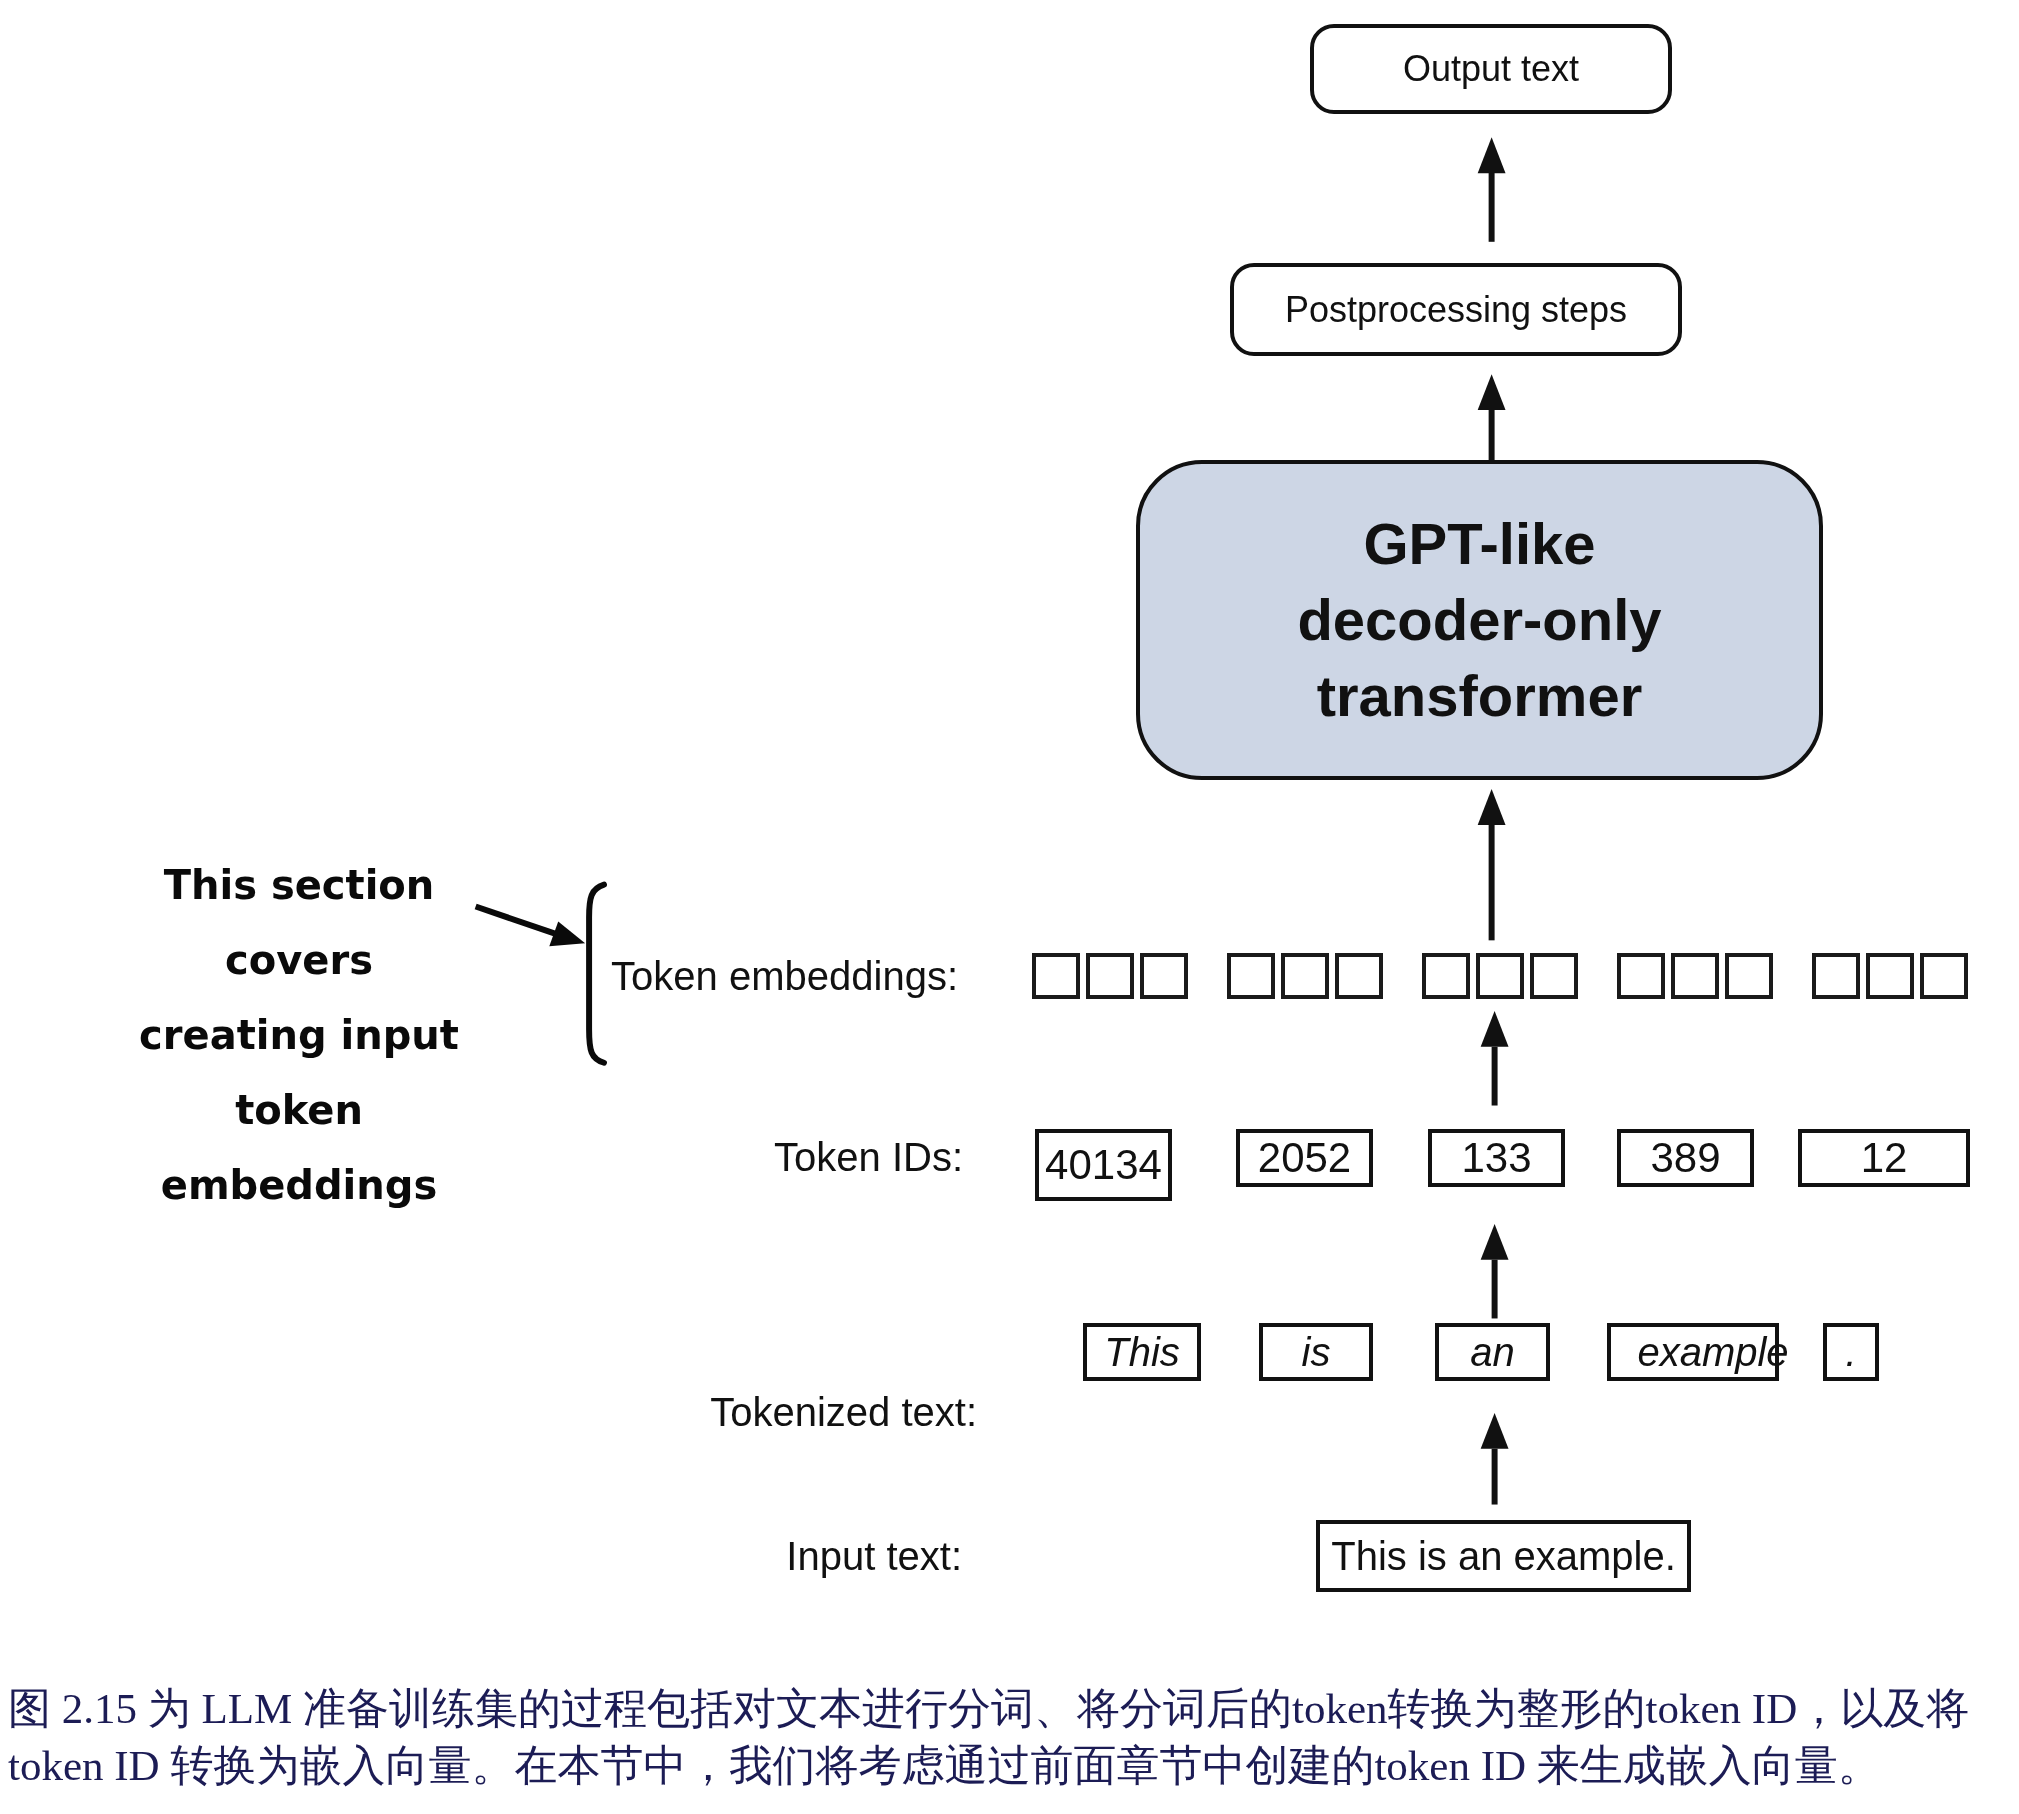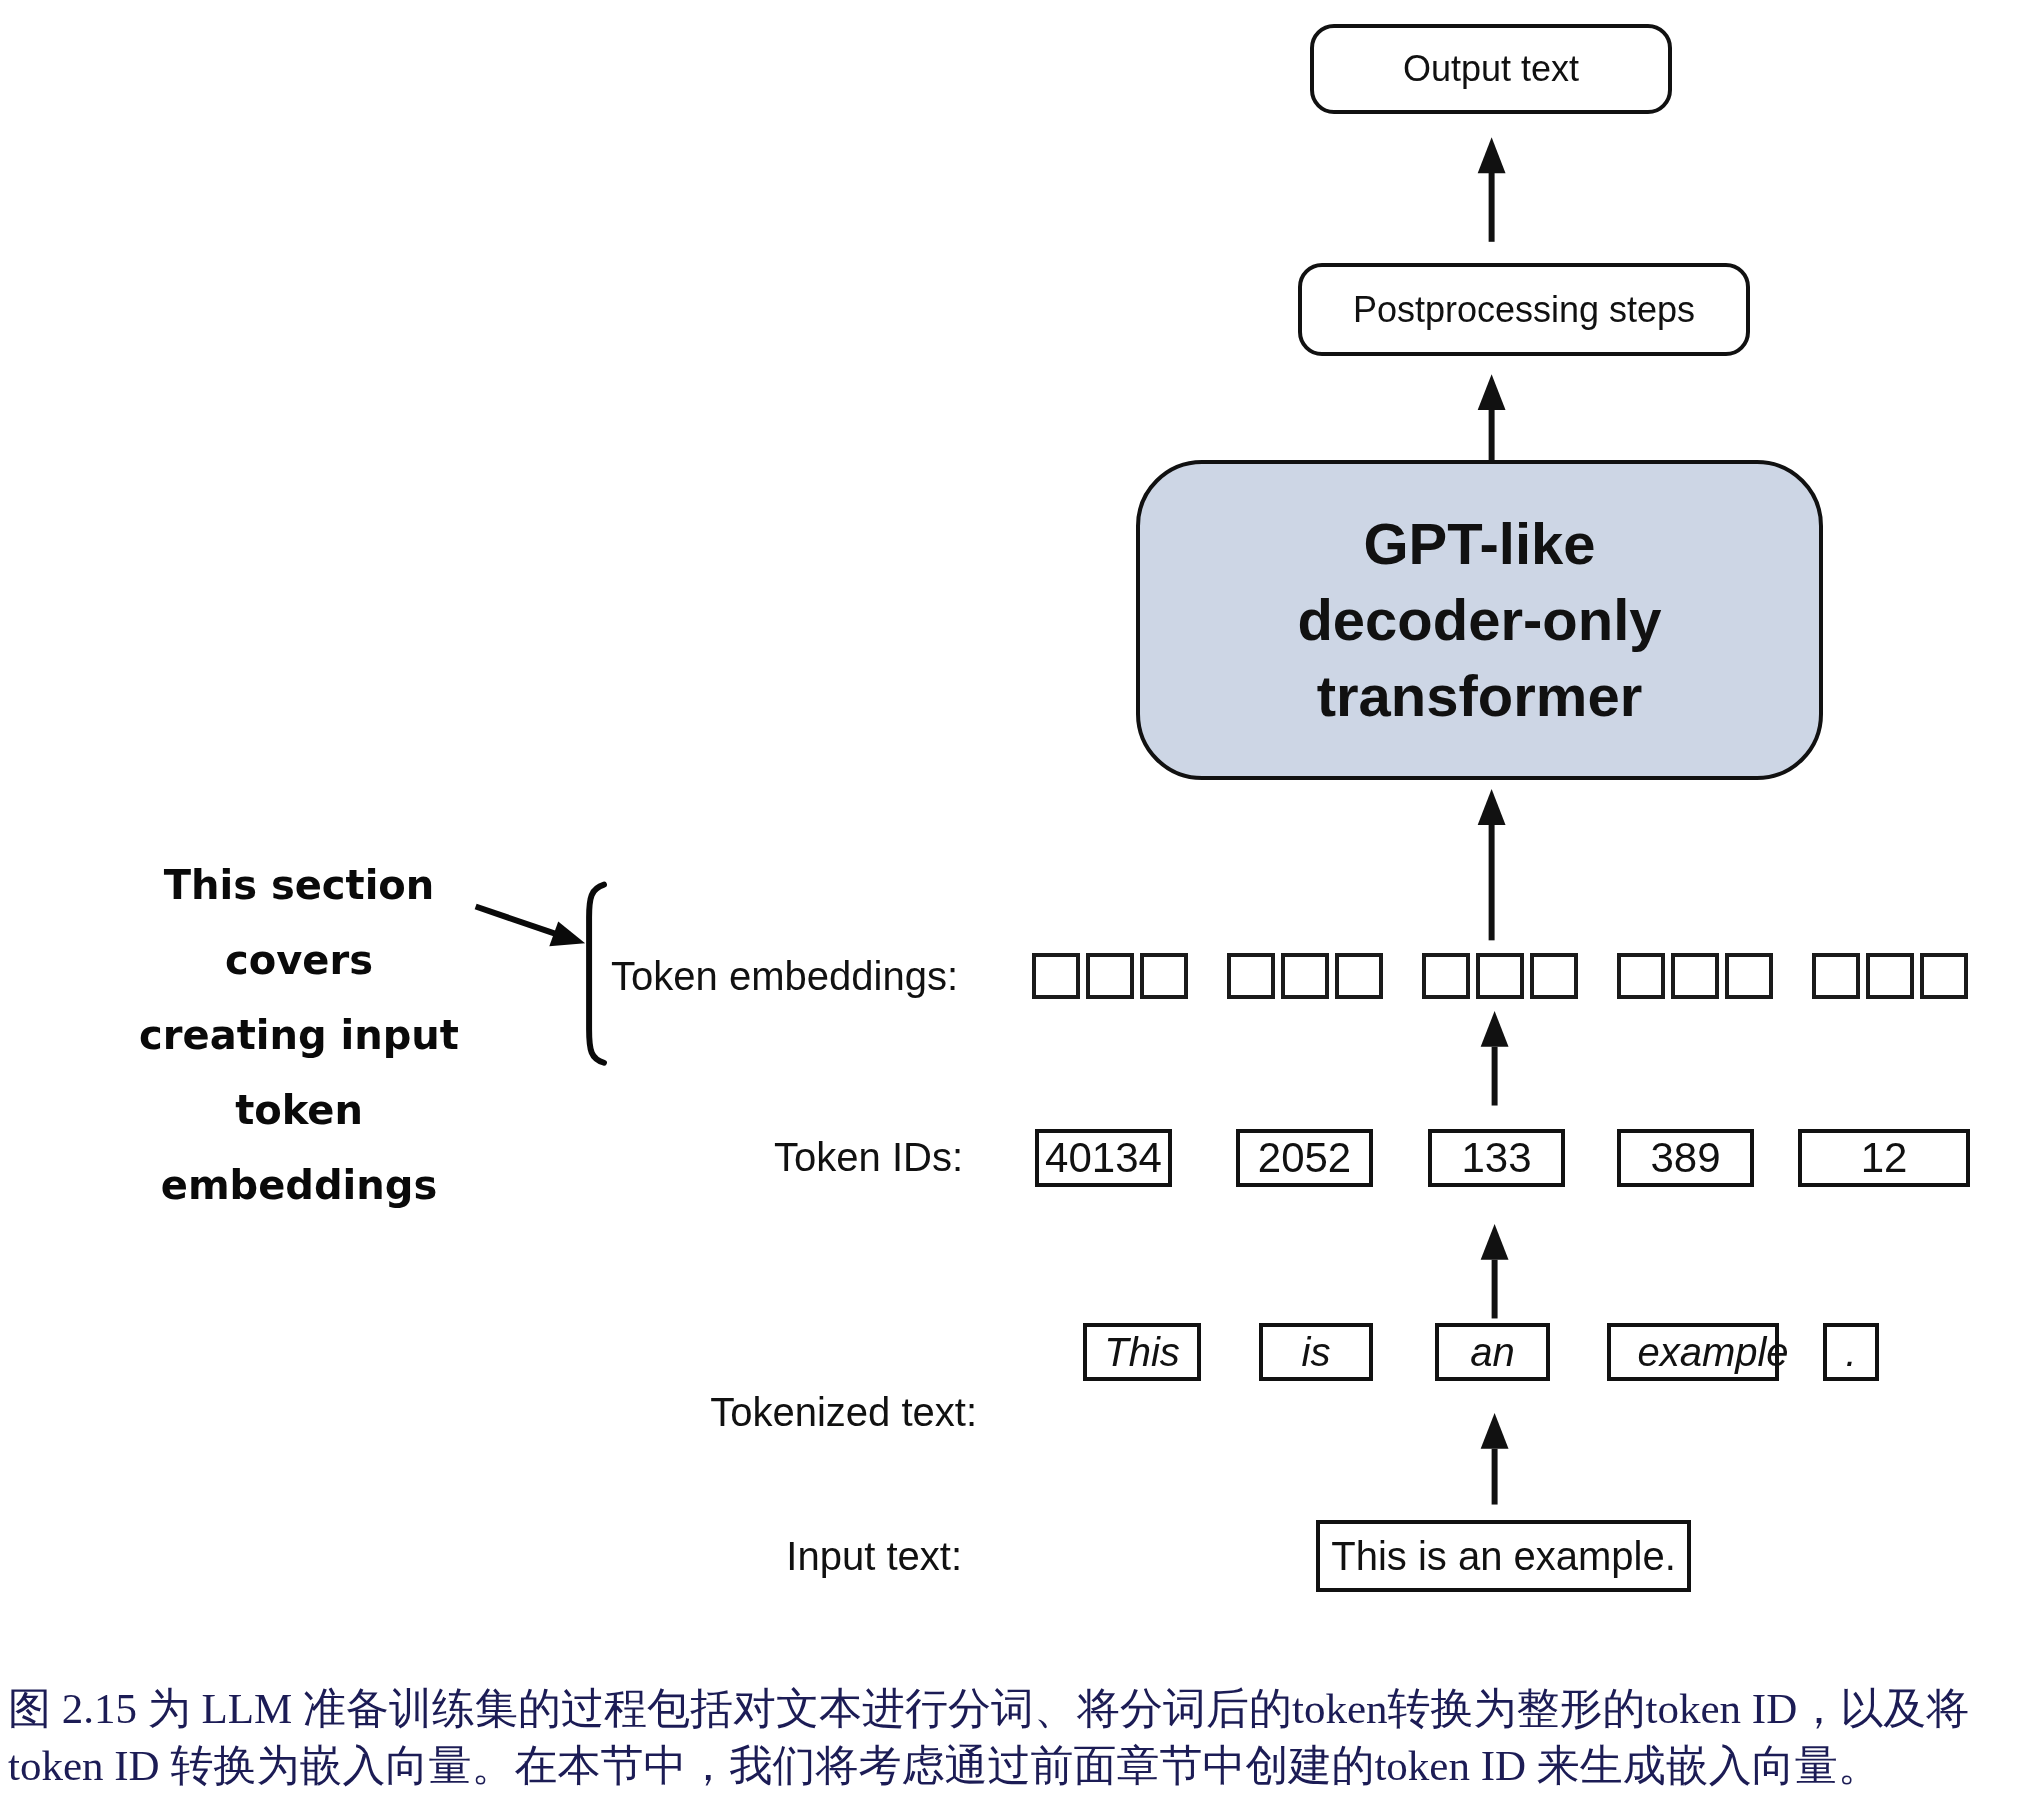--- a/index.html
+++ b/index.html
@@ -101,21 +101,21 @@
       <polygon points="588,948 552,951 561,926" fill="#0a0a0a"></polygon>
     </g>
 
     <path d="M 607 889 C 594 893 592 902 592 922 L 592 1034 C 592 1056 594 1064 607 1068" fill="none" stroke="#0a0a0a" stroke-width="6" stroke-linecap="round"></path>
   </svg>
 
   <div class="abs layer node" style="left:1310px;top:24px;width:362px;height:90px;">
     <span>Output text</span>
   </div>
 
-  <div class="abs layer node" style="left:1298px;top:263px;width:452px;height:93px;">
+  <div class="abs layer node" style="left:1230px;top:263px;width:452px;height:93px;">
     <span>Postprocessing steps</span>
   </div>
 
   <div class="abs layer gpt" style="left:1136px;top:460px;width:687px;height:320px;">
     <span>GPT-like</span>
     <span>decoder-only</span>
     <span>transformer</span>
   </div>
 
   <div class="abs layer note" style="left:90px;top:848px;width:418px;">
@@ -147,21 +147,21 @@
     <div class="ecell"></div>
   </div>
   <div class="abs layer egroup" style="left:1812px;top:953px;">
     <div class="ecell"></div>
     <div class="ecell"></div>
     <div class="ecell"></div>
   </div>
 
   <div class="abs layer rowlabel" style="right:1057px;top:1133px;">Token IDs:</div>
 
-  <div class="abs layer vbox idbox" style="left:1035px;top:1129px;width:137px;height:58px;">
+  <div class="abs layer vbox idbox" style="left:1035px;top:1129px;width:137px;height:72px;">
     <span>40134</span>
   </div>
   <div class="abs layer vbox idbox" style="left:1236px;top:1129px;width:137px;height:58px;">
     <span>2052</span>
   </div>
   <div class="abs layer vbox idbox" style="left:1428px;top:1129px;width:137px;height:58px;">
     <span>133</span>
   </div>
   <div class="abs layer vbox idbox" style="left:1617px;top:1129px;width:137px;height:58px;">
     <span>389</span>

